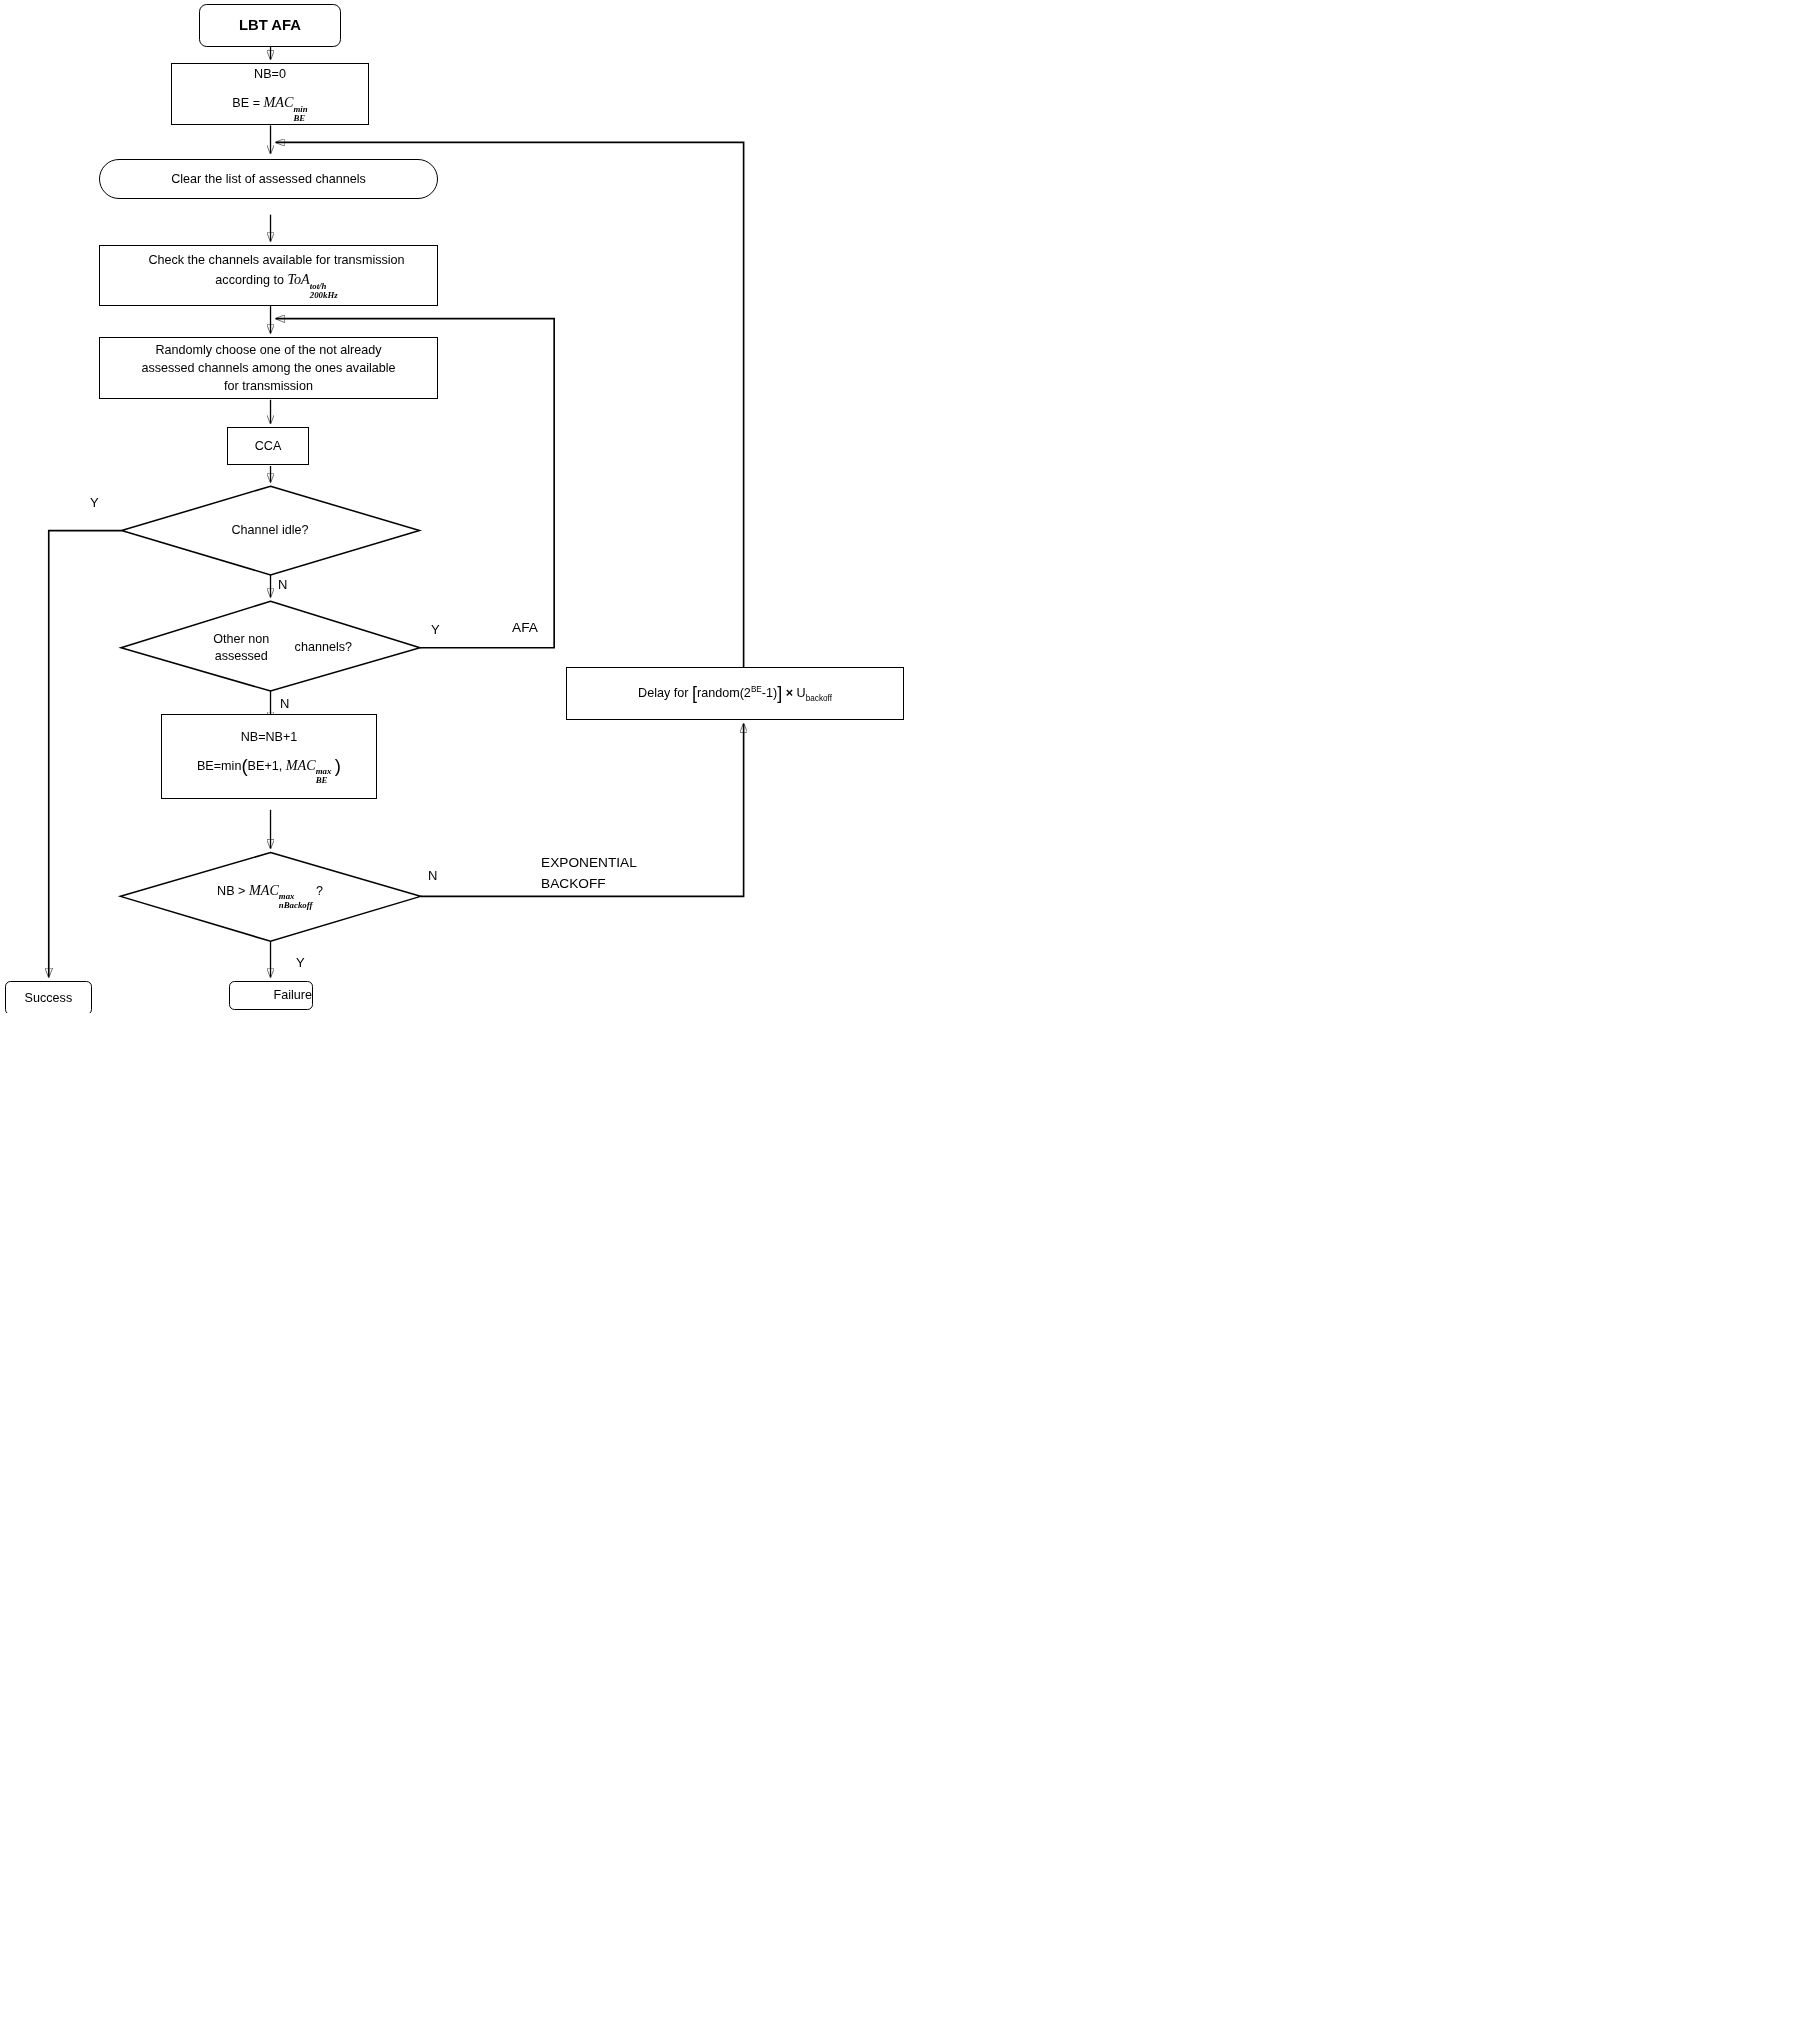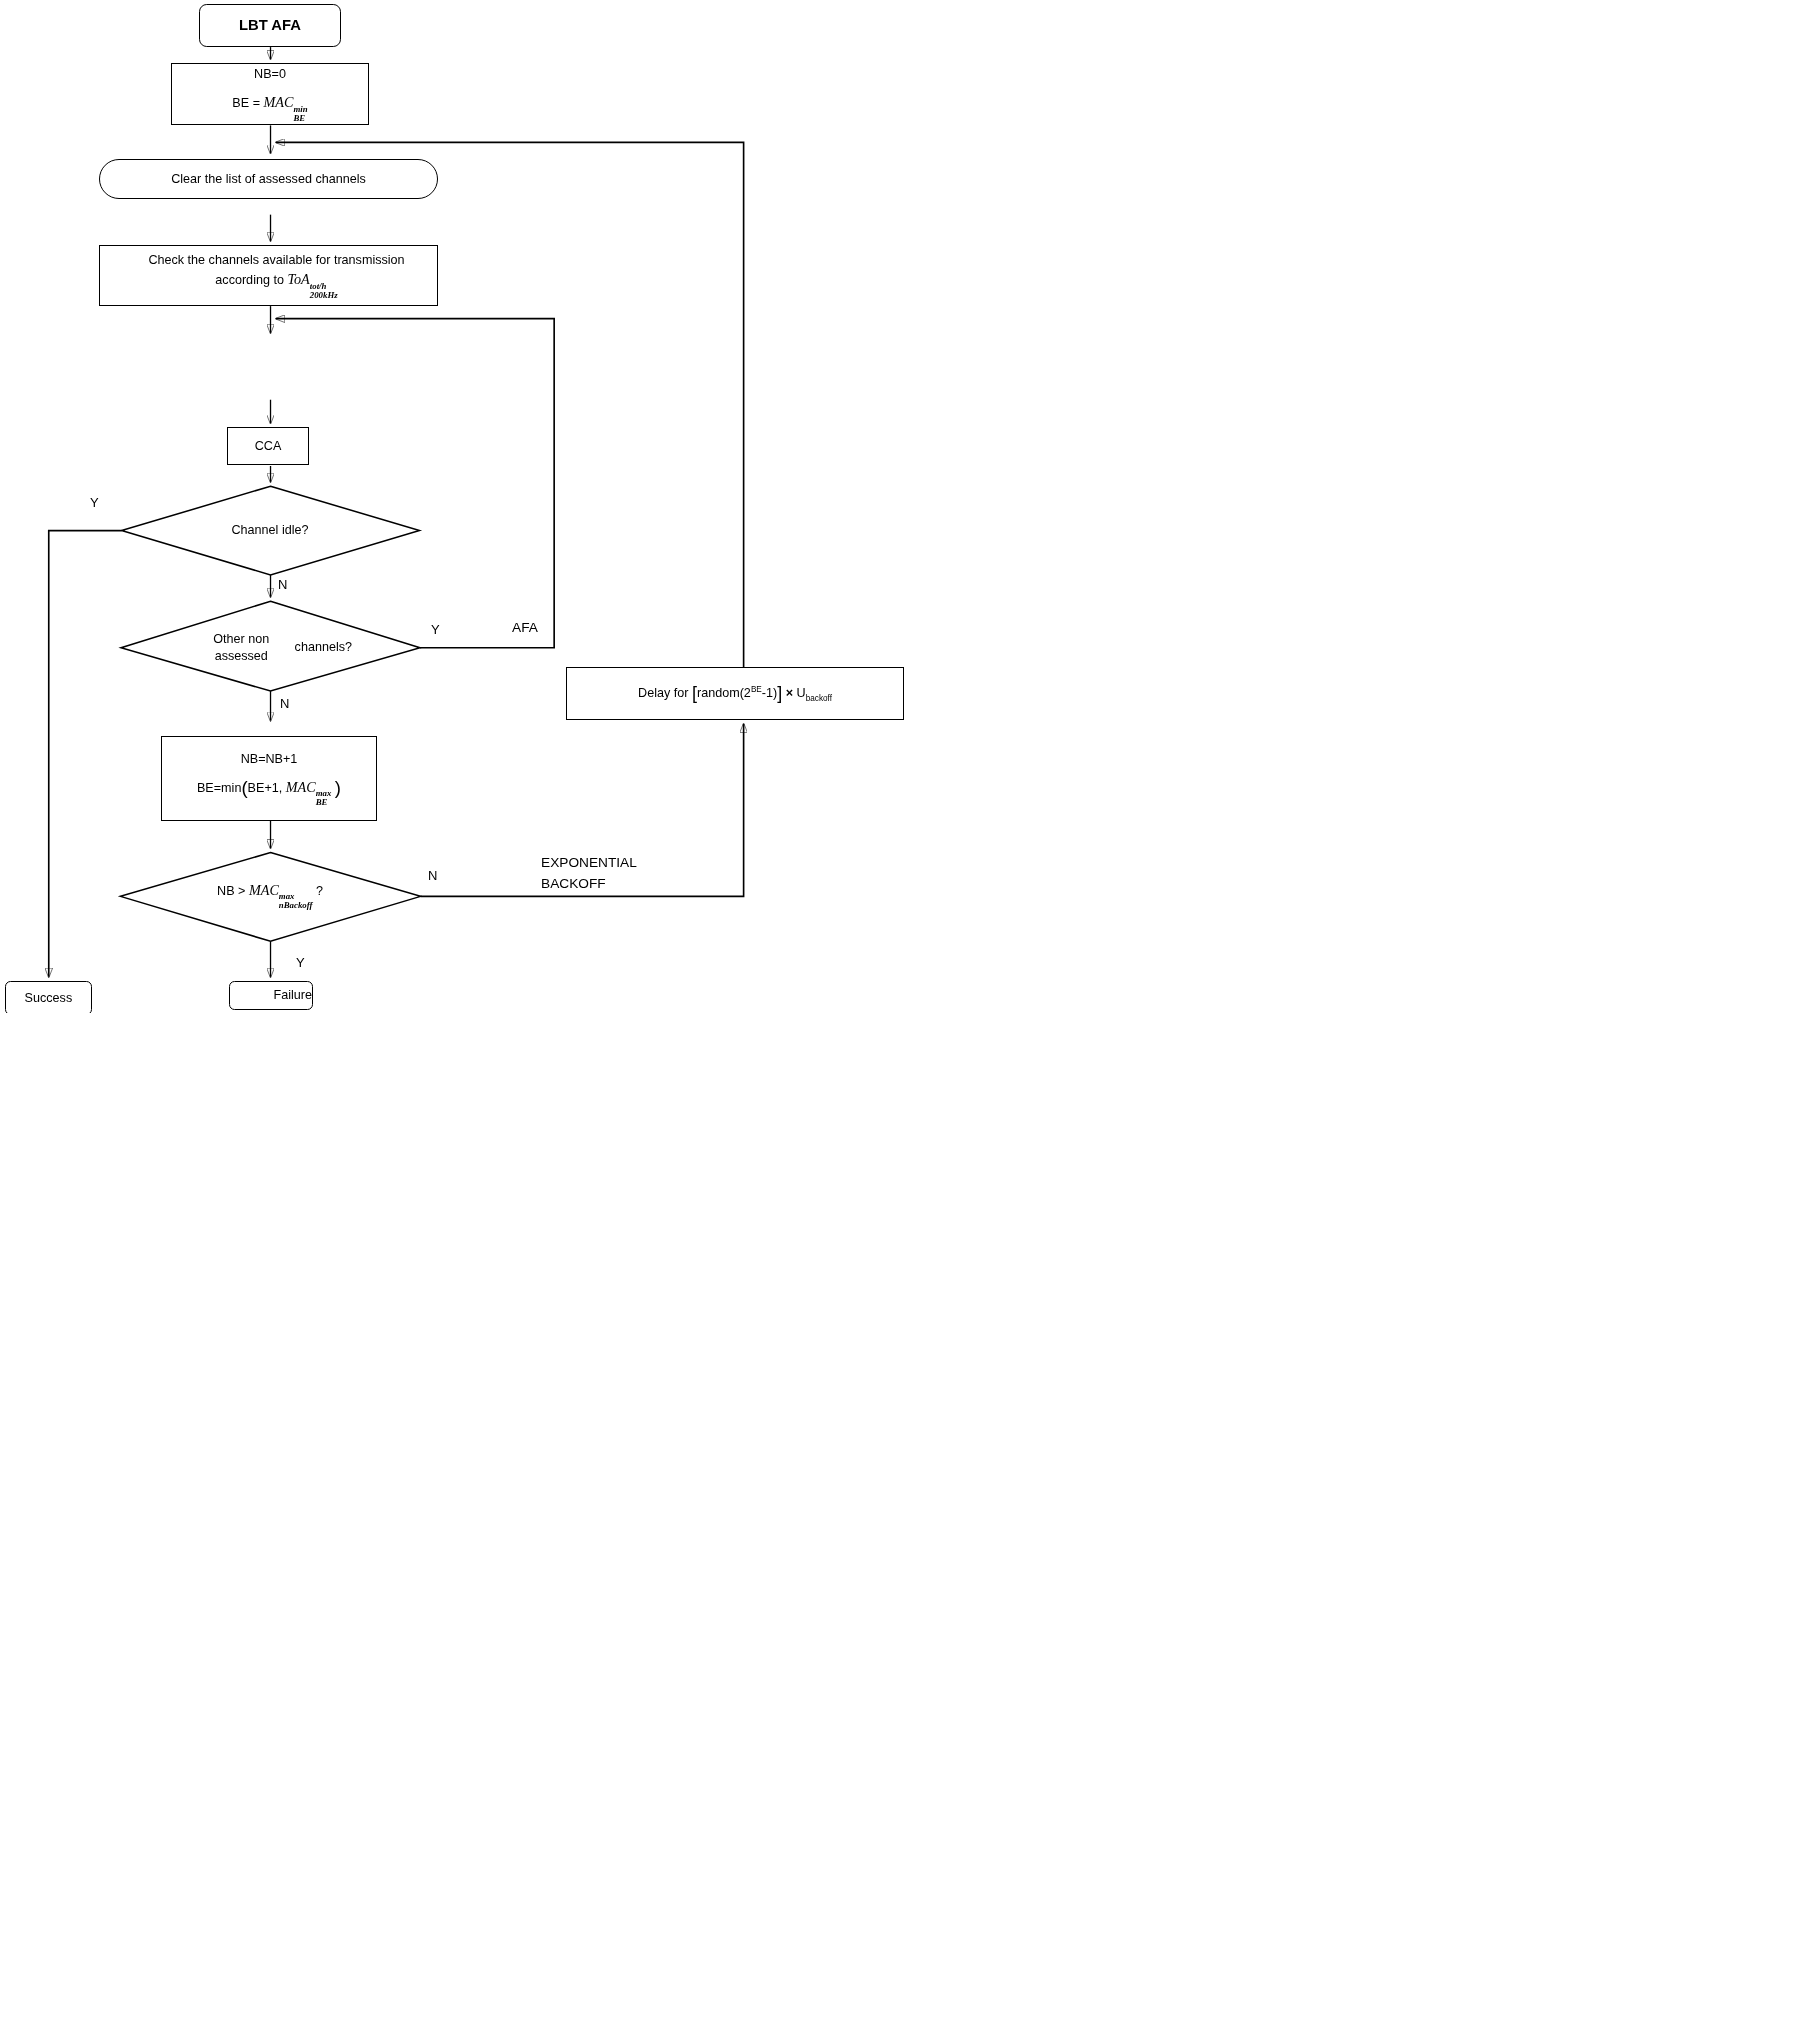--- a/index.html
+++ b/index.html
@@ -107,35 +107,40 @@
   <div class="node" style="left:99px;top:245px;width:339px;height:61px;padding-left:16px;">
     <div>Check the channels available for transmission</div>
     <div>
       <span>according to </span><span class="math">ToA</span><span class="mstack">
           <span>tot/h</span>
           <span>200kHz</span>
         </span>
     </div>
   </div>
 
+  <div class="node" style="left:99px;top:337px;width:339px;height:62px;">
+    <div>Randomly choose one of the not already</div>
+    <div>assessed channels among the ones available</div>
+    <div>for transmission</div>
+  </div>
 
   <div class="node" style="left:227px;top:427px;width:82px;height:38px;">
     <div>CCA</div>
   </div>
 
   <div class="dlabel" style="left:188px;top:508px;width:164px;height:44px;">
     <span>Channel idle?</span>
   </div>
 
   <div class="dlabel" style="left:188px;top:620px;width:164px;height:55px;flex-direction:row;">
     <span>Other non assessed</span>
     <span>channels?</span>
   </div>
 
-  <div class="node" style="left:161px;top:736px;width:216px;height:85px;">
+  <div class="node" style="left:161px;top:714px;width:216px;height:85px;">
     <div>NB=NB+1</div>
     <div class="gap18"></div>
     <div>
       <span>BE=min</span><span class="bigparen">(</span><span>BE+1, </span><span class="math">MAC</span><span class="mstack">
           <span>max</span>
           <span>BE</span>
         </span><span>&nbsp;</span><span class="bigparen">)</span>
     </div>
   </div>
 

